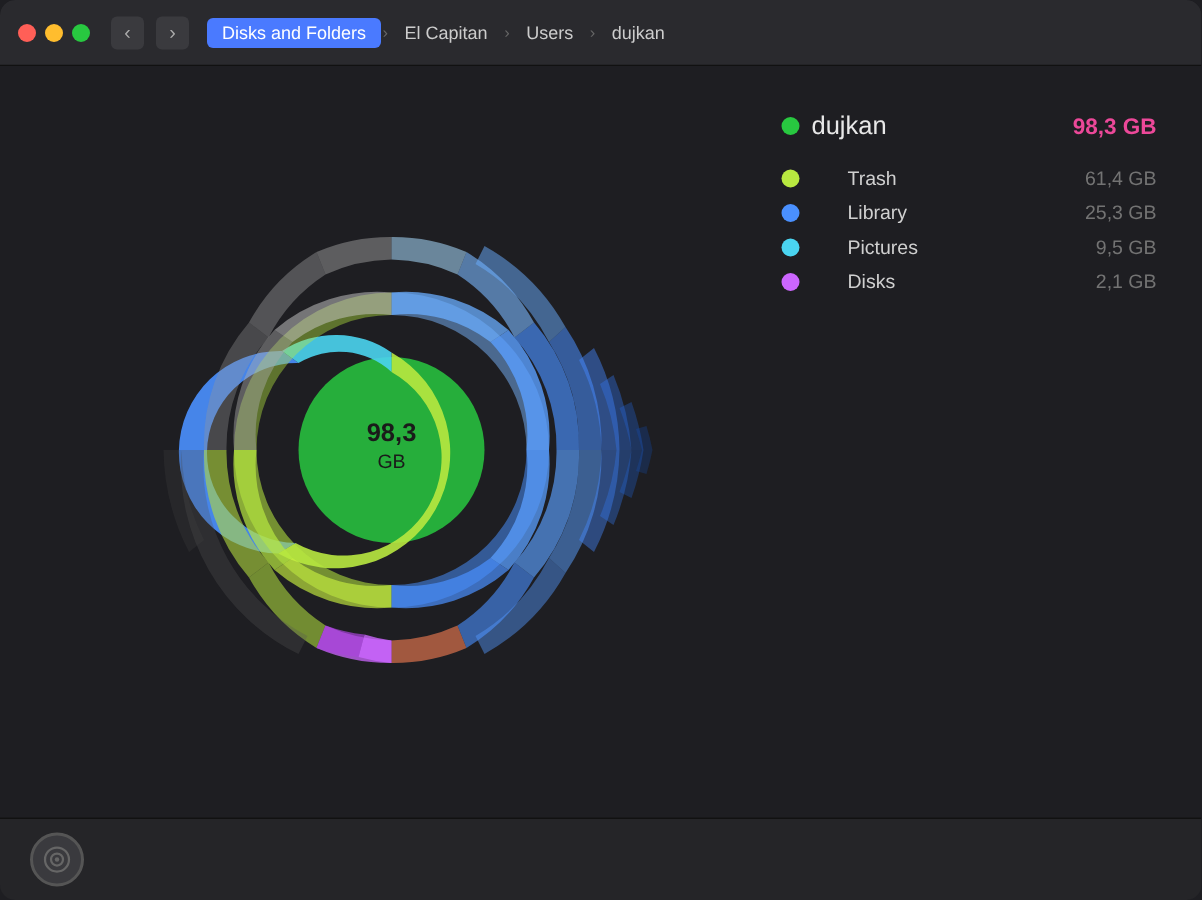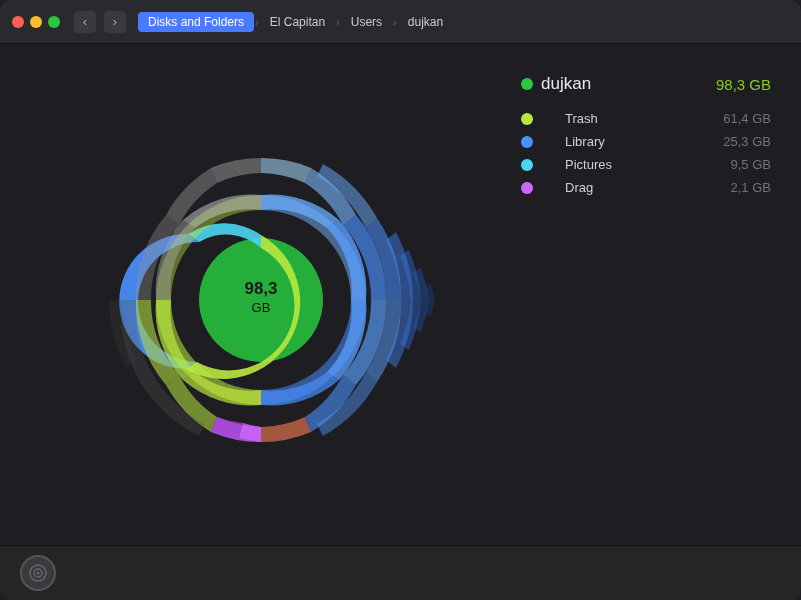--- a/index.html
+++ b/index.html
@@ -115,22 +115,22 @@
       color: #e8e8e8;
     }
     .legend-dot {
       width: 12px;
       height: 12px;
       border-radius: 50%;
       flex-shrink: 0;
     }
     .legend-size-title {
       font-size: 15px;
-      color: #84cc16;
-      font-weight: 400;
+      color: #ec4899;
+      font-weight: 700;
     }
 
     .legend-row {
       display: flex;
       justify-content: space-between;
       align-items: center;
       padding: 3px 0;
     }
     .legend-row-left {
       display: flex;
@@ -309,21 +309,21 @@
       <div class="legend-row-left">
         <div class="legend-dot" style="background:#4ad4f0;"></div>
         <span class="legend-label">Pictures</span>
       </div>
       <span class="legend-size">9,5 GB</span>
     </div>
 
     <div class="legend-row">
       <div class="legend-row-left">
         <div class="legend-dot" style="background:#cc66ff;"></div>
-        <span class="legend-label">Drag</span>
+        <span class="legend-label">Disks</span>
       </div>
       <span class="legend-size">2,1 GB</span>
     </div>
 
   </div>
 </div>
 
 <div class="drop-zone">
   <div class="drop-icon">
     <svg width="20" height="20" viewBox="0 0 20 20">

